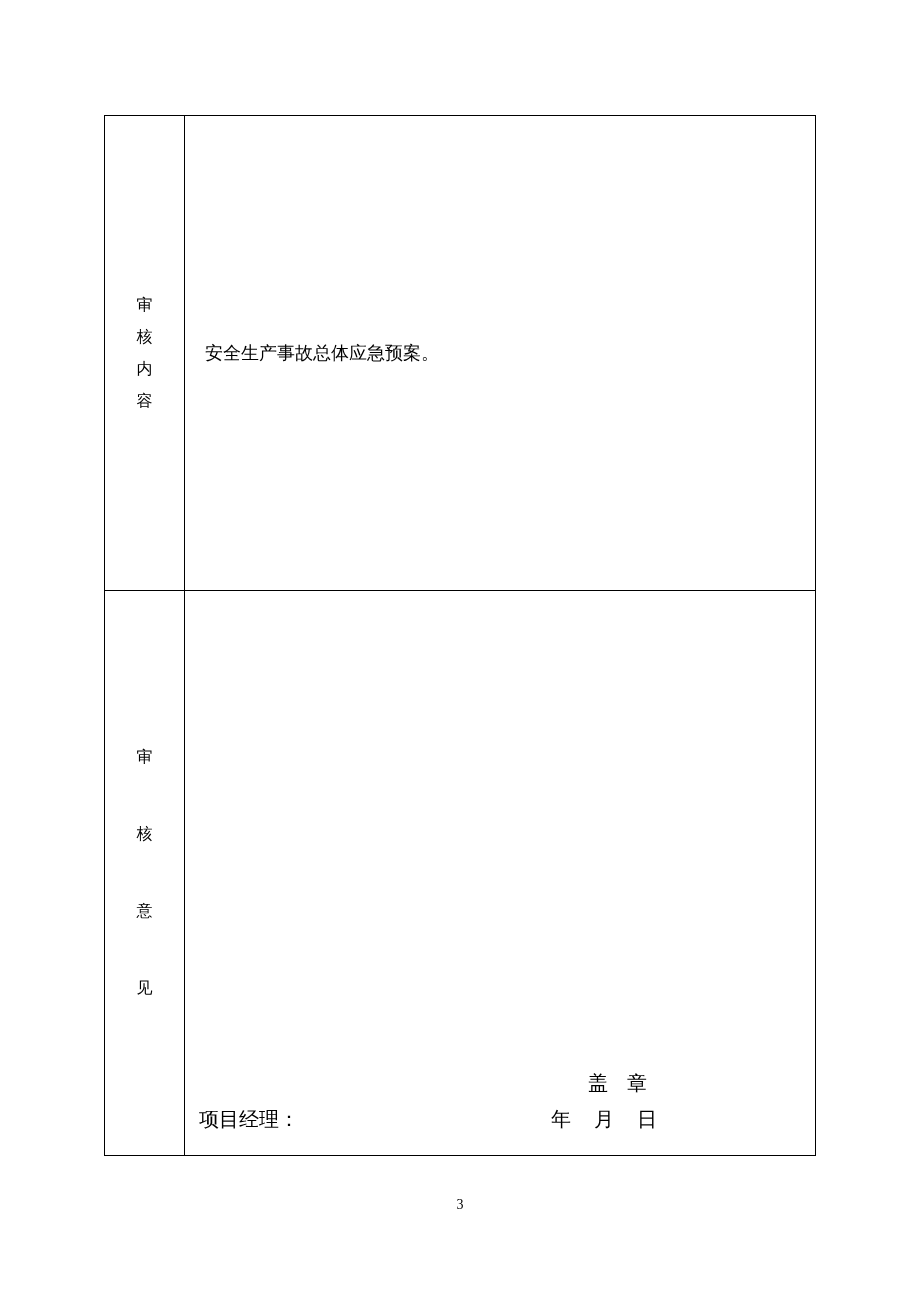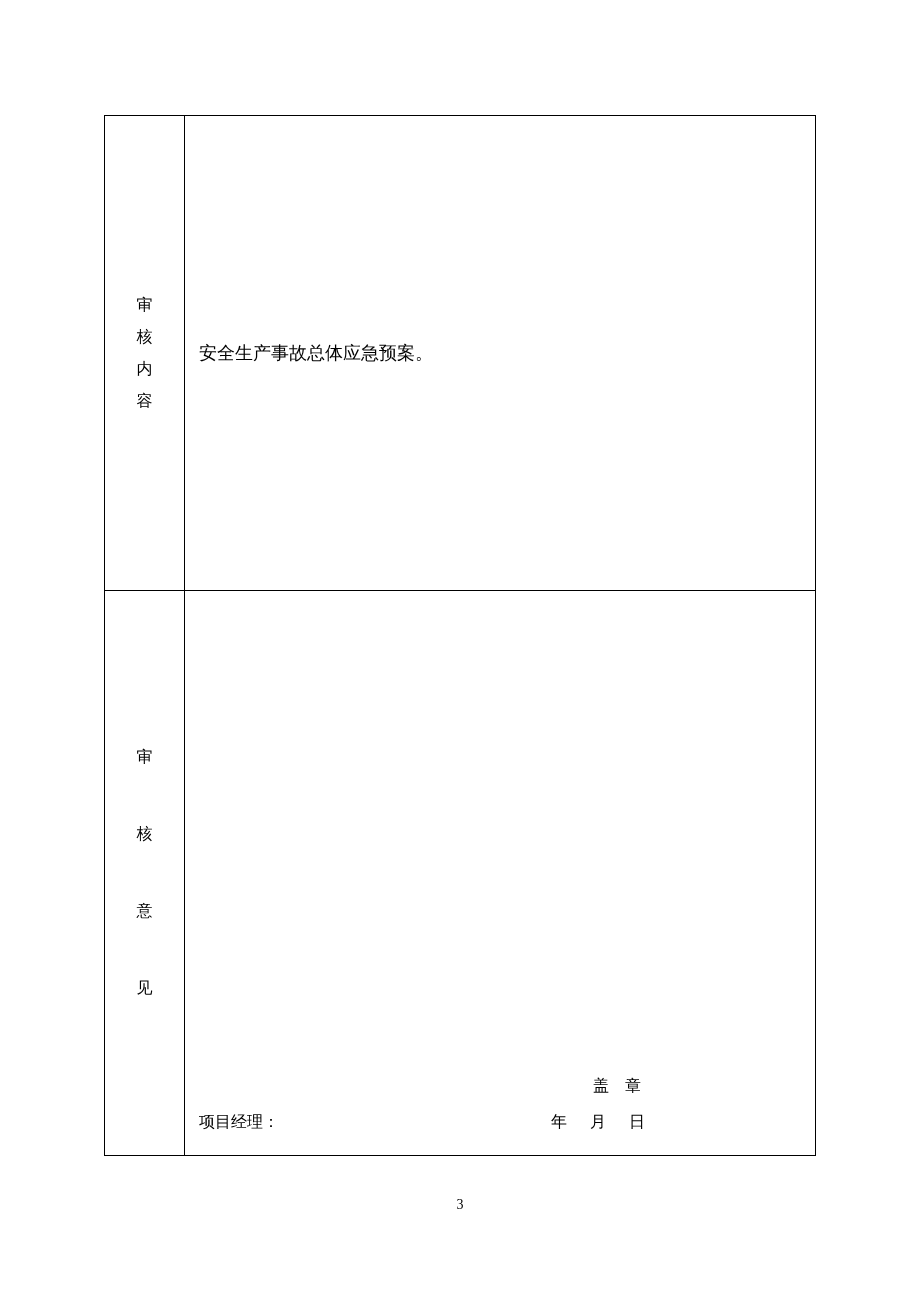--- a/index.html
+++ b/index.html
@@ -44,33 +44,33 @@
     }
     .vertical-char {
       display: block;
       line-height: 2.0;
     }
     .vertical-char-wide {
       display: block;
       line-height: 4.8;
     }
     .content-cell {
-      padding: 12px 14px;
+      padding: 12px 20px;
       font-size: 18px;
       vertical-align: middle;
     }
     .row1 {
       height: 475px;
     }
     .row2 {
       height: 565px;
     }
     .opinion-cell {
       padding: 12px 18px;
-      font-size: 16px;
+      font-size: 20px;
       position: relative;
       vertical-align: bottom;
     }
     .stamp-line {
       position: absolute;
       bottom: 58px;
       left: 0;
       right: 0;
       text-align: center;
       letter-spacing: 1px;

